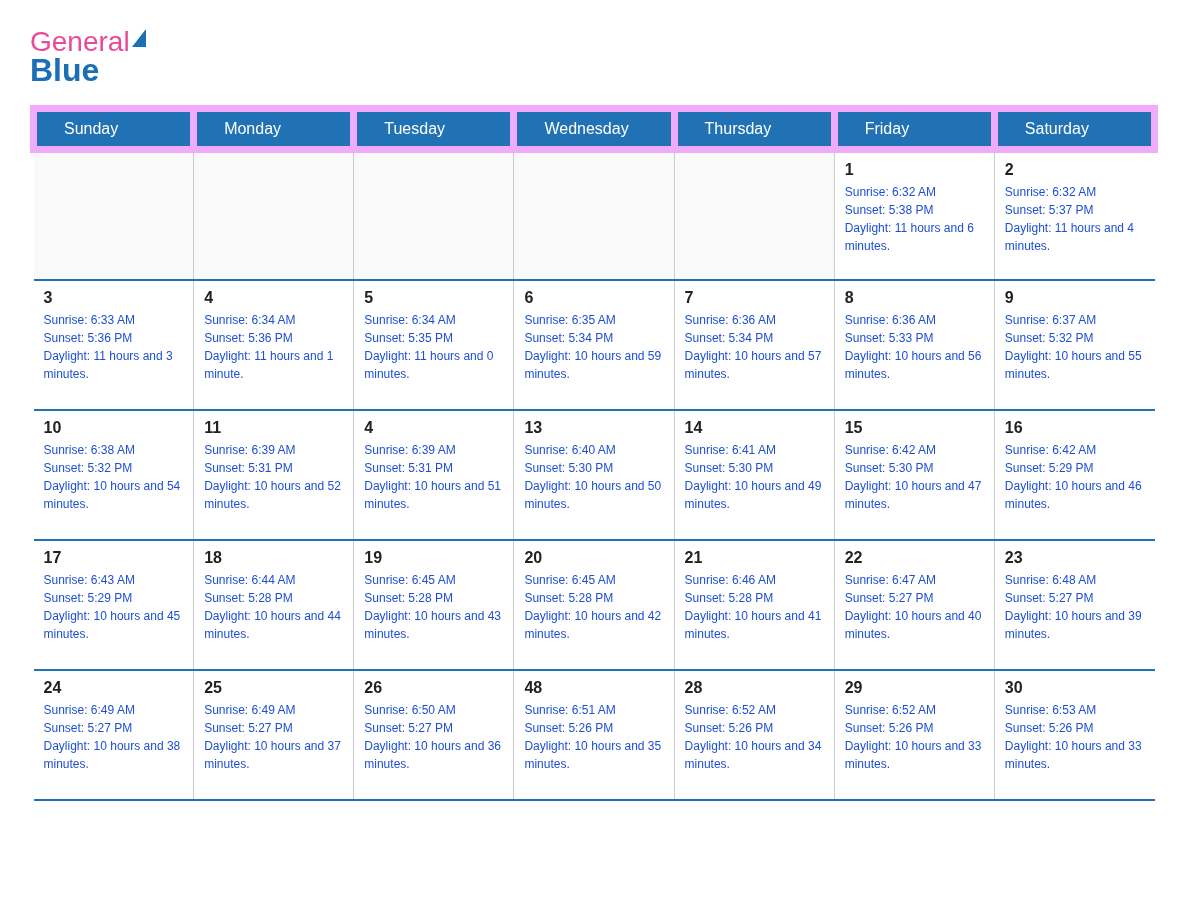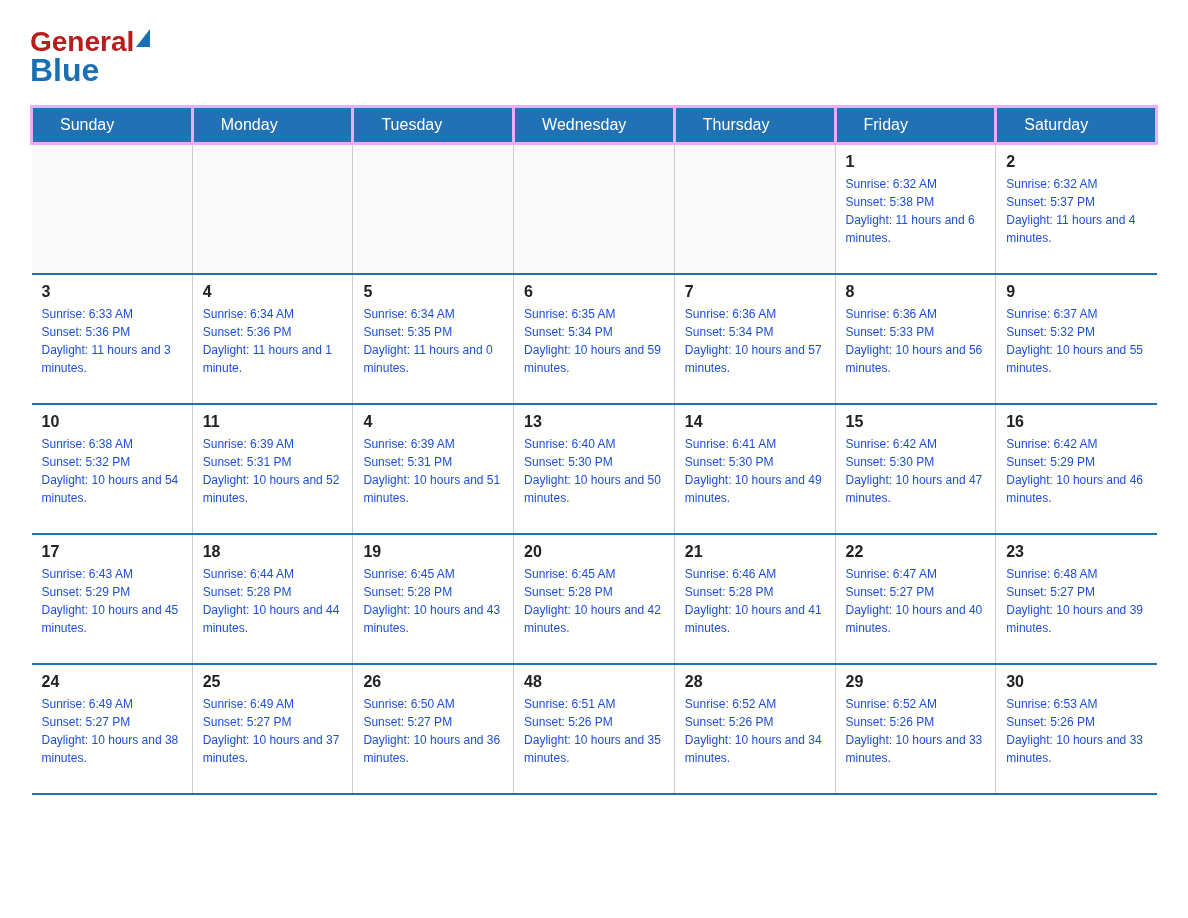--- a/index.html
+++ b/index.html
@@ -17,22 +17,22 @@
       margin-bottom: 16px;
     }
     .logo {
       display: flex;
       flex-direction: column;
       align-items: flex-start;
       margin-top: 8px;
     }
     .logo-text {
       font-size: 28px;
-      font-weight: bold;
-      color: #b91c1c;
+      font-weight: normal;
+      color: #ec4899;
       line-height: 1;
     }
     .logo-triangle {
       width: 0;
       height: 0;
       border-left: 14px solid transparent;
       border-bottom: 18px solid #1a6fb5;
       display: inline-block;
       margin-left: 2px;
       vertical-align: middle;
@@ -66,21 +66,21 @@
     }
     thead tr {
       background-color: #2171b5;
     }
     thead th {
       color: #fff;
       font-size: 16px;
       font-weight: normal;
       padding: 8px 27px;
       text-align: left;
-      border: 3px solid #f0abfc;
+      border: 7px solid #f0abfc;
     }
     tbody tr {
       border-bottom: 2px solid #2171b5;
     }
     tbody td {
       vertical-align: top;
       padding: 8px 10px;
       border-right: 1px solid #ccc;
       height: 130px;
       font-size: 12.5px;

